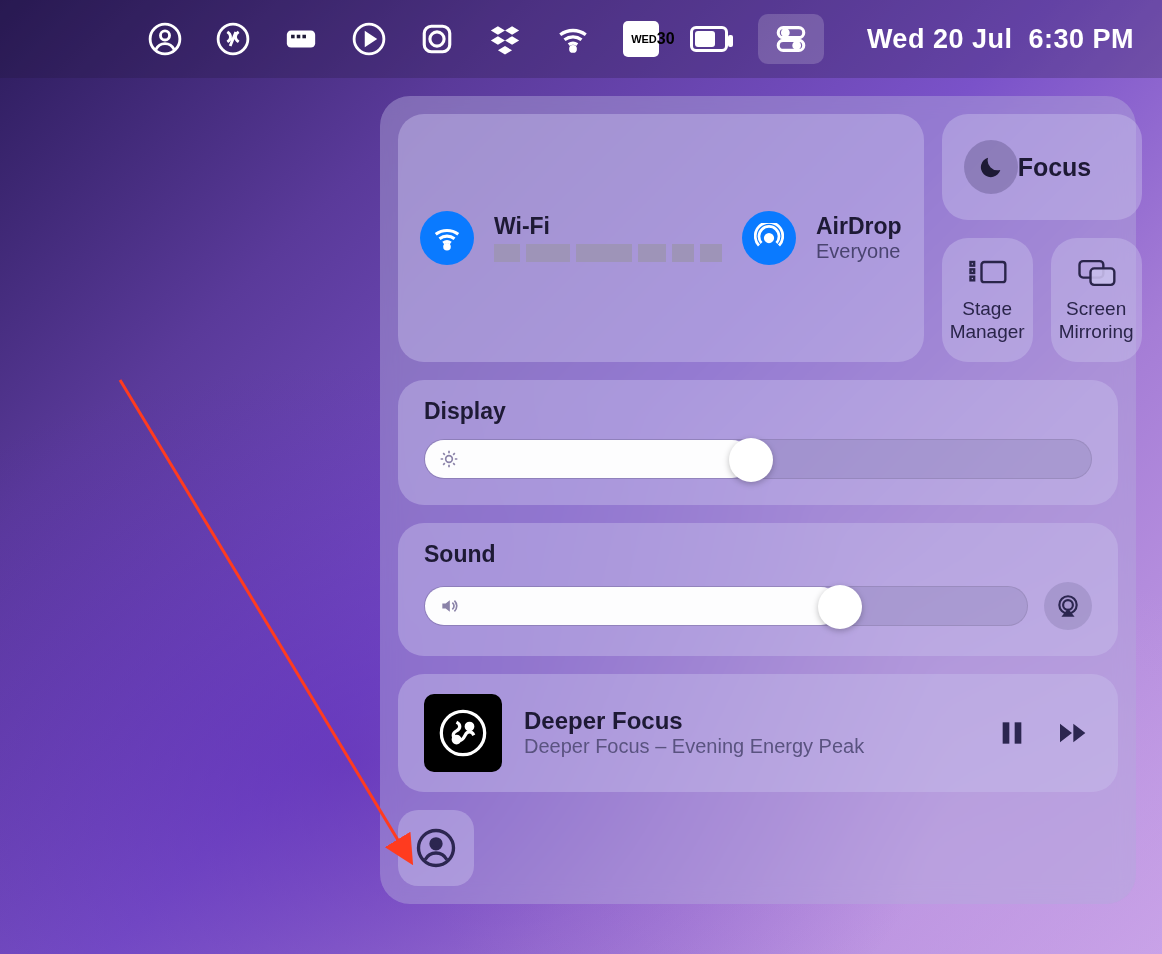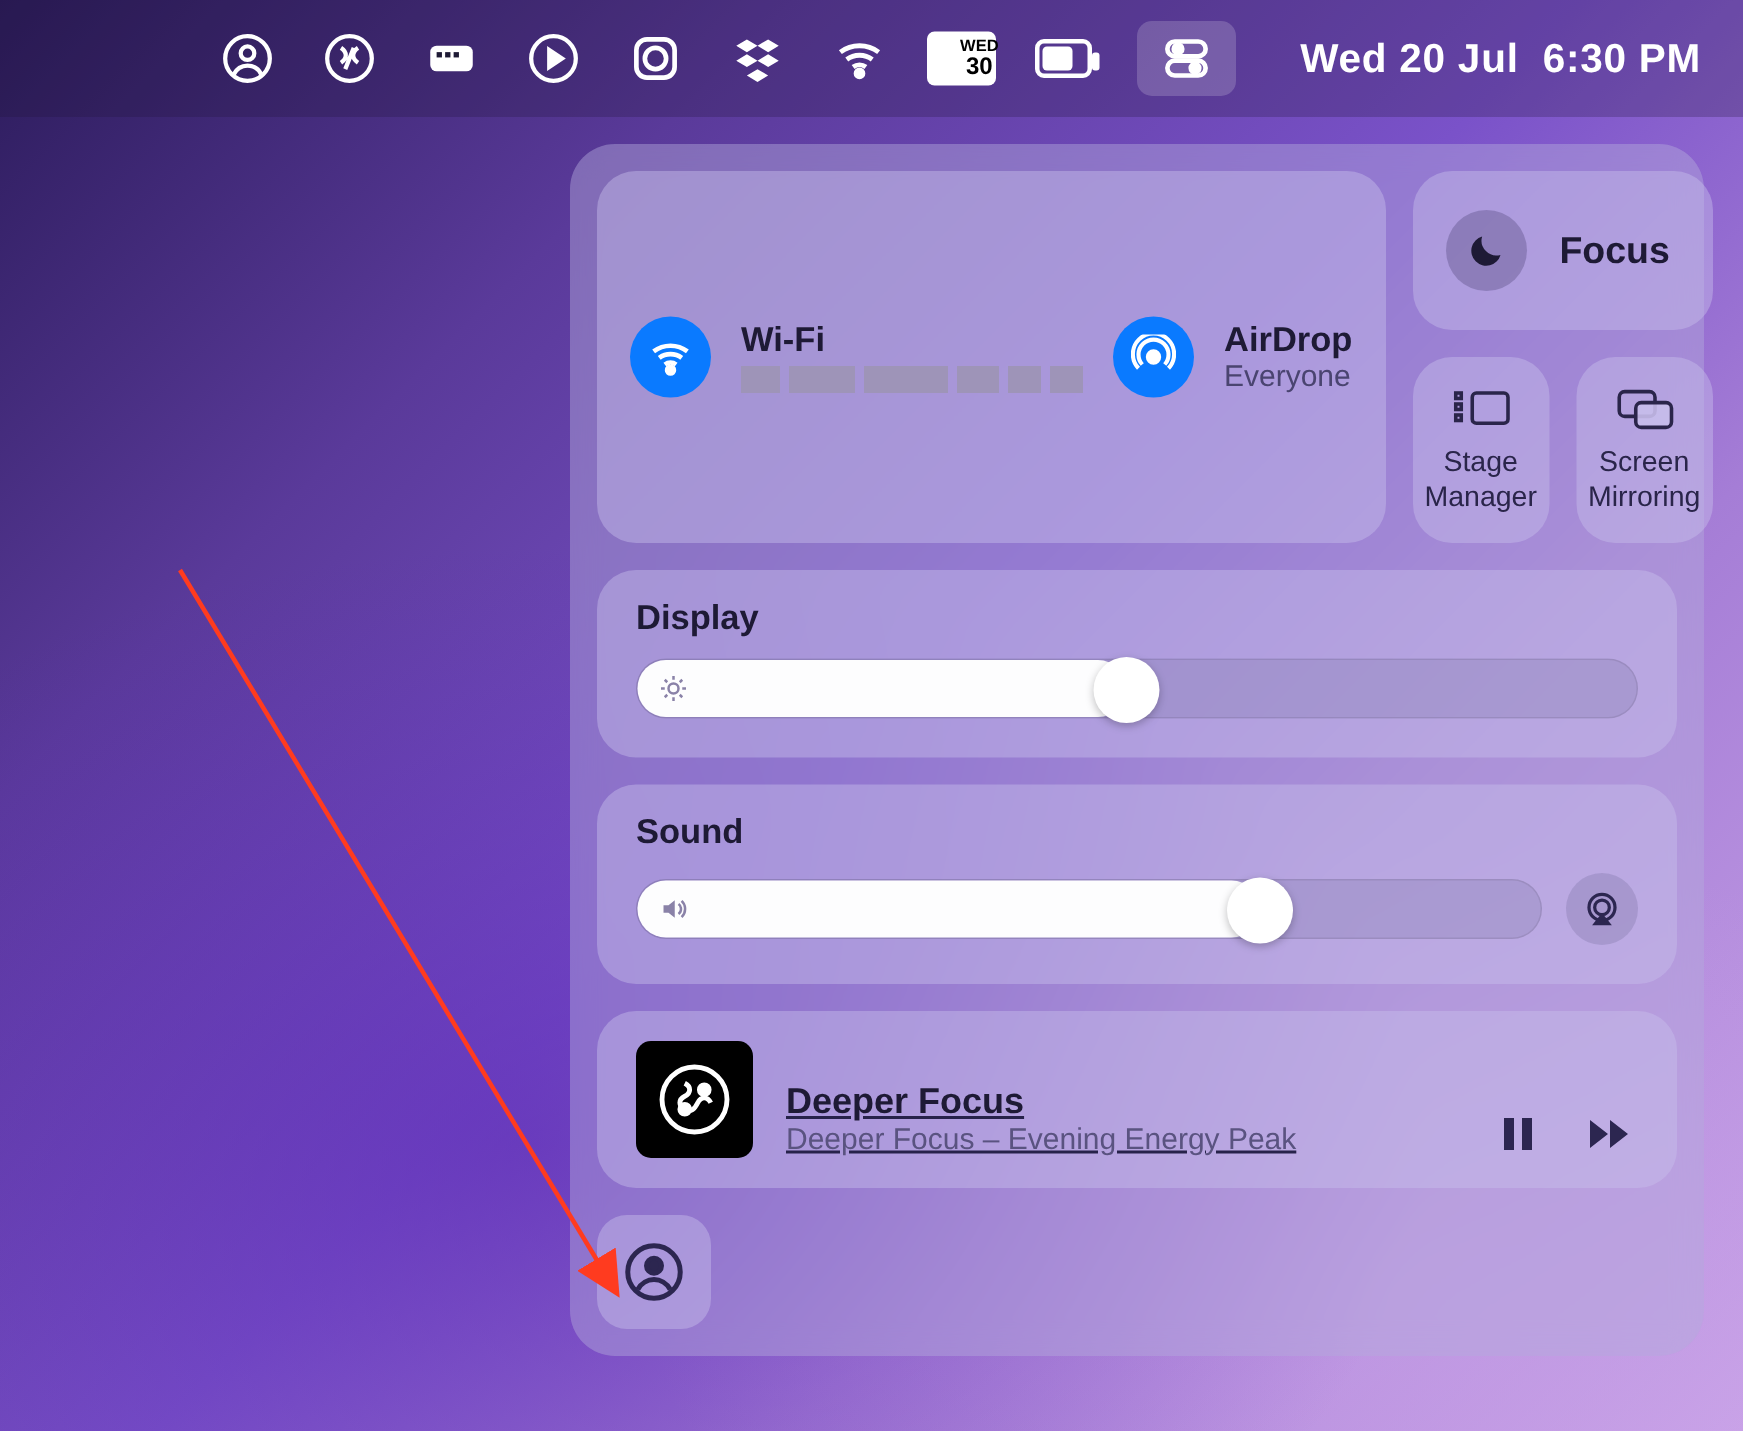--- a/index.html
+++ b/index.html
@@ -29,21 +29,21 @@
     gap: 30px;
     background: rgba(30,20,55,0.25);
   }
   .menubar .micon {
     width:38px; height:38px; display:flex; align-items:center; justify-content:center;
     color:#fff;
   }
   .menubar svg { width:34px; height:34px; }
   .cal-box {
     background:#fff; color:#000; font-weight:700;
-    width:46px; height:36px; border-radius:5px; display:flex; flex-direction:column;
+    width:36px; height:36px; border-radius:5px; display:flex; flex-direction:row;
     align-items:center; justify-content:center; font-size:11px; line-height:1;padding-left:24px;
   }
   .cal-box .num { font-size:16px; }
   .battery {
     width:50px; height:26px; border:3px solid #fff; border-radius:6px; position:relative;
   }
   .battery::after{content:"";position:absolute;right:-8px;top:6px;width:5px;height:12px;background:#fff;border-radius:2px;}
   .battery .fill{position:absolute;inset:2px 10px 2px 2px;background:#fff;border-radius:3px;}
   .cc-highlight {
     background: rgba(255,255,255,0.18);
@@ -78,21 +78,21 @@
   .circ.blue { background:#0a7aff; }
   .circ.blue svg { width:30px; height:30px; }
   .circ.gray { background: rgba(80,70,120,0.35); }
   .circ.gray svg { width:28px; height:28px; fill:#1e1a35; }
   .conn-title { font-size:23px; font-weight:600; color:#1e1a35; }
   .conn-sub { font-size:20px; color:#4a4470; }
   .redacted { display:flex; gap:6px; margin-top:4px; }
   .redacted span { height:18px; background:#9e94b8; }
 
   .right-col { width:354px; display:flex; flex-direction:column; gap:18px; }
-  .tile-focus { display:flex; align-items:center; gap:22px; padding:26px 22px; }
+  .tile-focus { display:flex; align-items:center; padding:26px 22px; }
   .focus-label { font-size:25px; font-weight:700; color:#1e1a35; }
 
   .square-row { display:flex; gap:18px; }
   .tile-square {
     flex:1; display:flex; flex-direction:column; align-items:center; justify-content:center; gap:8px;
     padding:18px 8px;
   }
   .tile-square svg { width:44px; height:34px; }
   .sq-label { font-size:19px; font-weight:500; color:#2a254a; text-align:center; line-height:1.2; }
 
@@ -112,21 +112,21 @@
   .slider .knob {
     position:absolute; top:-2px; width:44px; height:44px; border-radius:50%; background:#fff;
     box-shadow:0 2px 6px rgba(0,0,0,0.25);
   }
   .airplay-btn {
     width:48px; height:48px; border-radius:50%; background:rgba(120,110,160,0.3);
     display:flex;align-items:center;justify-content:center;
   }
   .airplay-btn svg{width:26px;height:26px;color:#2c2650;}
 
-  .tile-media { display:flex; align-items:flex-end; gap:22px; padding:20px 26px;text-decoration:underline; }
+  .tile-media { display:flex; align-items:center; gap:22px; padding:20px 26px; }
   .album {
     width:78px; height:78px; border-radius:10px; background:#000;
     display:flex;align-items:center;justify-content:center;color:#fff;
   }
   .album svg{width:52px;height:52px;}
   .media-info{flex:1;}
   .media-title{font-size:24px;font-weight:700;color:#1e1a35;}
   .media-sub{font-size:20px;color:#5a5380;}
   .media-ctrls{display:flex;align-items:center;gap:24px;}
   .media-ctrls svg{width:32px;height:32px;color:#2c2650;}

